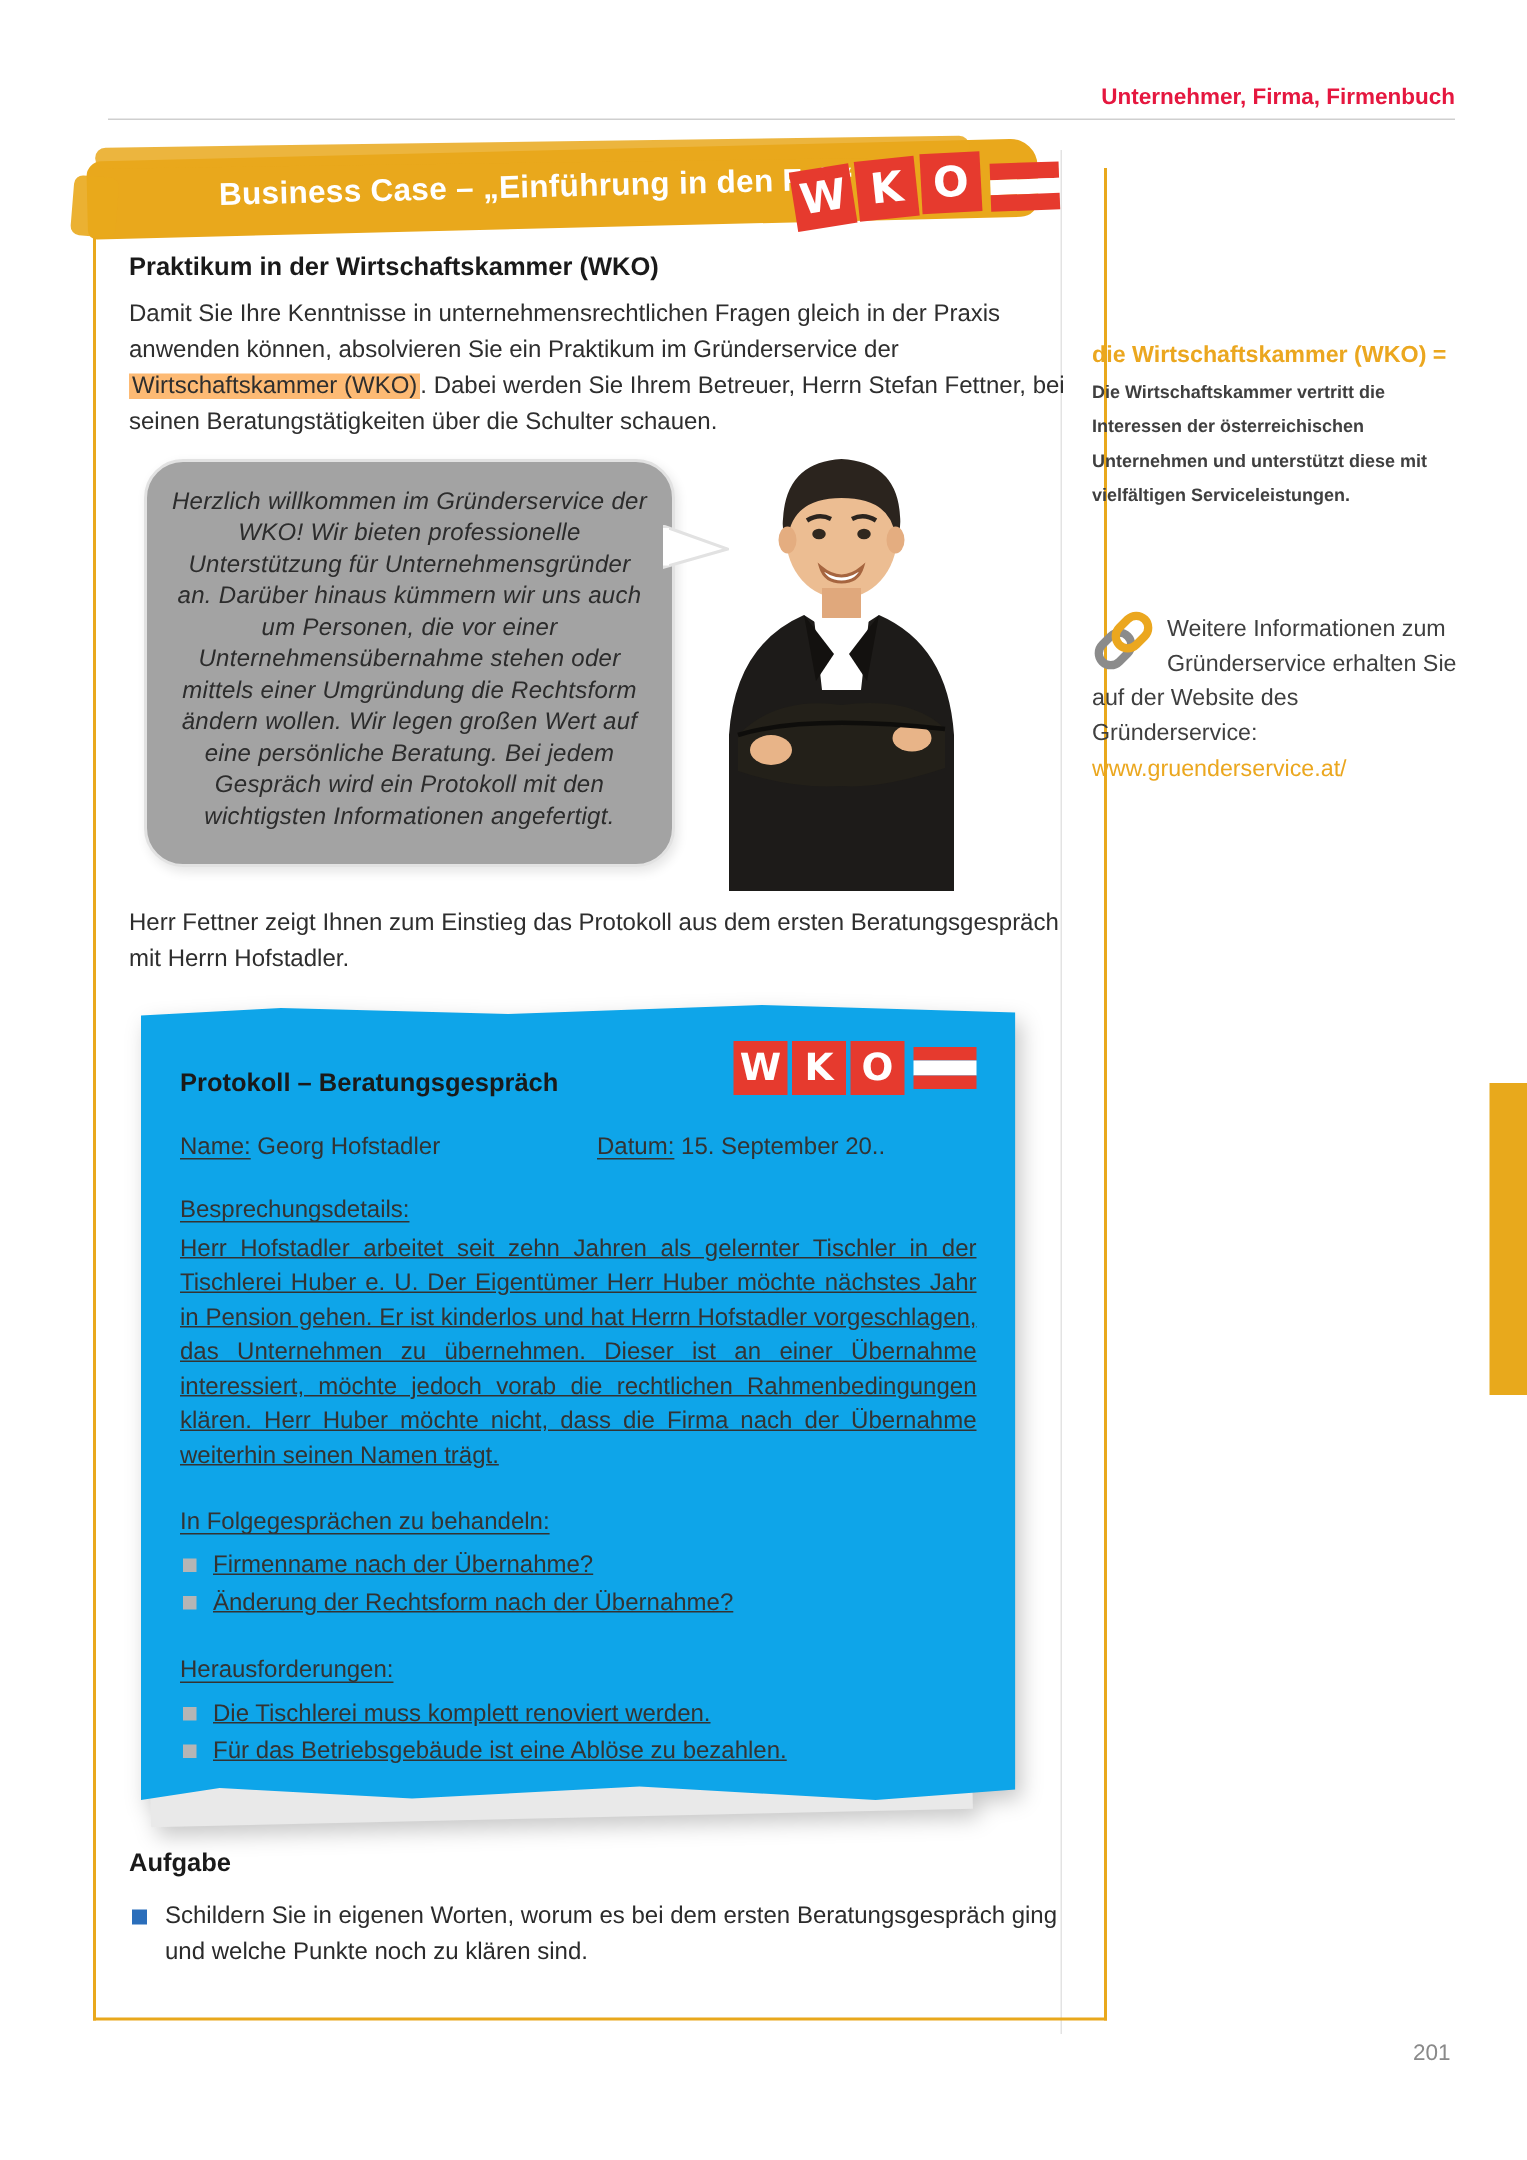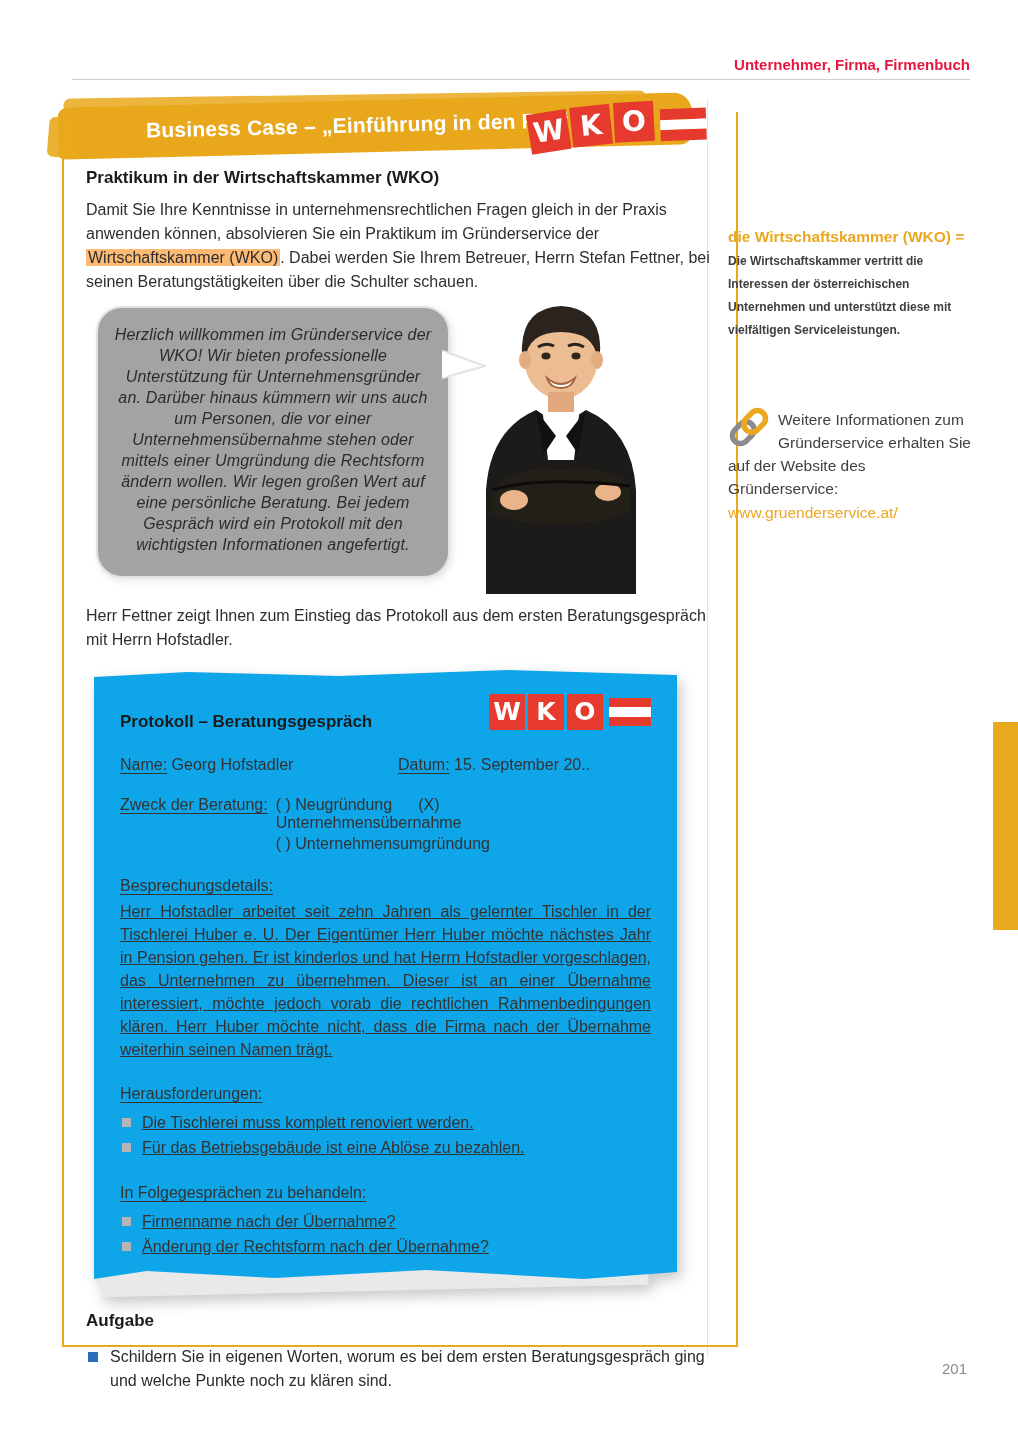--- a/index.html
+++ b/index.html
@@ -181,50 +181,39 @@
         </div>
       </div>
 
       <div class="row-nd">
         <div class="cell1"><span class="u">Name:</span>
           <span>Georg Hofstadler</span></div>
         <div><span class="u">Datum:</span>
           <span>15. September 20..</span></div>
       </div>
 
-      <div class="row-purpose">
-        <span class="plabel u">Zweck der Beratung:</span>
-        <div class="opt-lines">
-          <div class="l1">
-            <span>( ) Neugründung</span><span>(X) Unternehmensübernahme</span>
-          </div>
-          <div class="l2">
-            <span>( ) Unternehmensumgründung</span>
-          </div>
-        </div>
-      </div>
 
       <div class="sec">
         <span class="u sec-label">Besprechungsdetails:</span>
         <p class="details">Herr Hofstadler arbeitet seit zehn Jahren als gelernter Tischler in der Tischlerei Huber e. U. Der Eigentümer Herr Huber möchte nächstes Jahr in Pension gehen. Er ist kinderlos und hat Herrn Hofstadler vorgeschlagen, das Unternehmen zu übernehmen. Dieser ist an einer Übernahme interessiert, möchte jedoch vorab die rechtlichen Rahmenbedingungen klären. Herr Huber möchte nicht, dass die Firma nach der Übernahme weiterhin seinen Namen trägt.</p>
+      </div>
+
+      <div class="sec">
+        <span class="u sec-label">In Folgegesprächen zu behandeln:</span>
+        <ul class="sq">
+          <li>Firmenname nach der Übernahme?</li>
+          <li>Änderung der Rechtsform nach der Übernahme?</li>
+        </ul>
       </div>
 
       <div class="sec">
         <span class="u sec-label">Herausforderungen:</span>
         <ul class="sq">
           <li>Die Tischlerei muss komplett renoviert werden.</li>
           <li>Für das Betriebsgebäude ist eine Ablöse zu bezahlen.</li>
-        </ul>
-      </div>
-
-      <div class="sec">
-        <span class="u sec-label">In Folgegesprächen zu behandeln:</span>
-        <ul class="sq">
-          <li>Firmenname nach der Übernahme?</li>
-          <li>Änderung der Rechtsform nach der Übernahme?</li>
         </ul>
       </div>
     </div>
   </div>
 
   <h3 class="task-h">Aufgabe</h3>
   <ul class="task">
     <li>Schildern Sie in eigenen Worten, worum es bei dem ersten Beratungsgespräch ging und welche Punkte noch zu klären sind.</li>
   </ul>
 </div>

